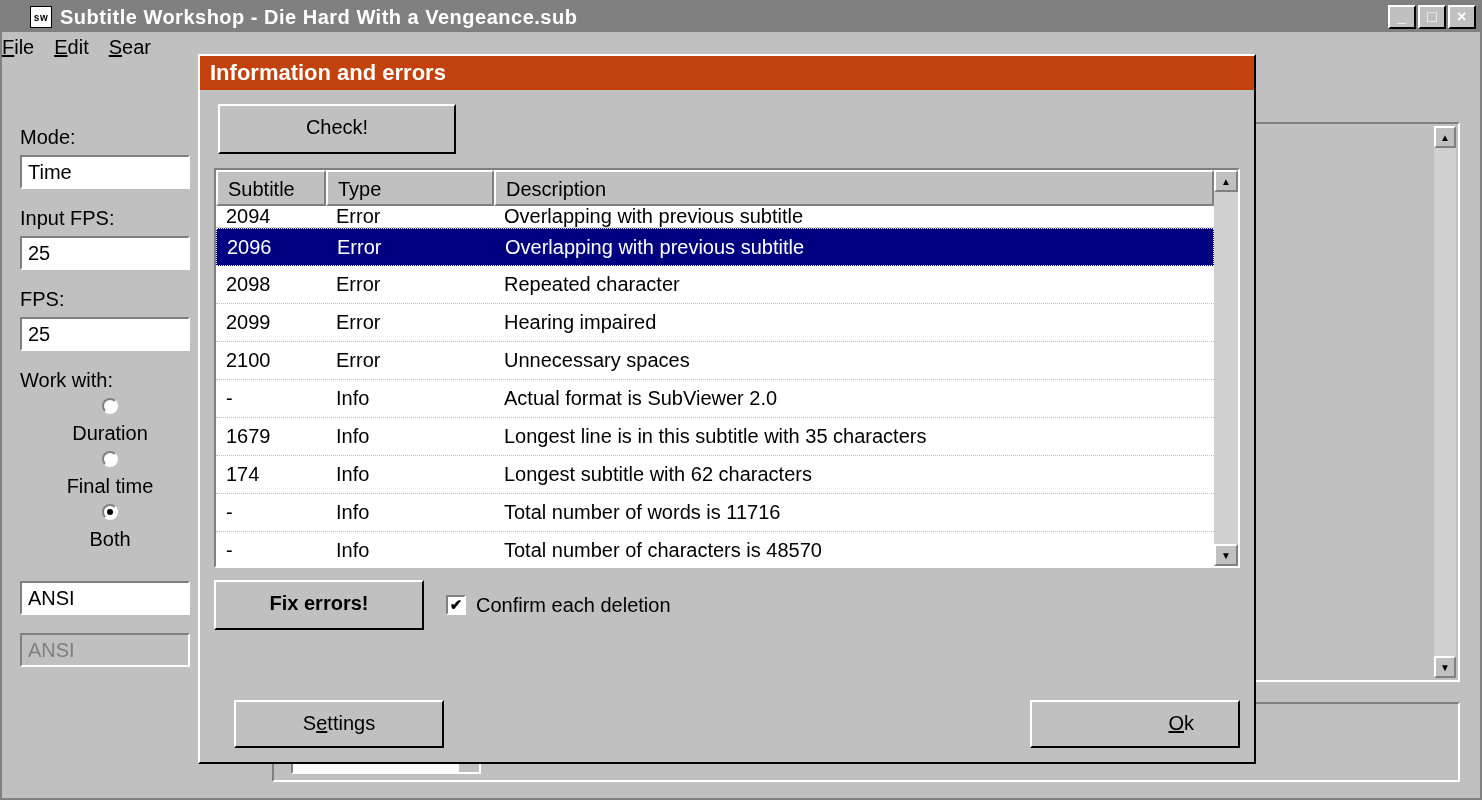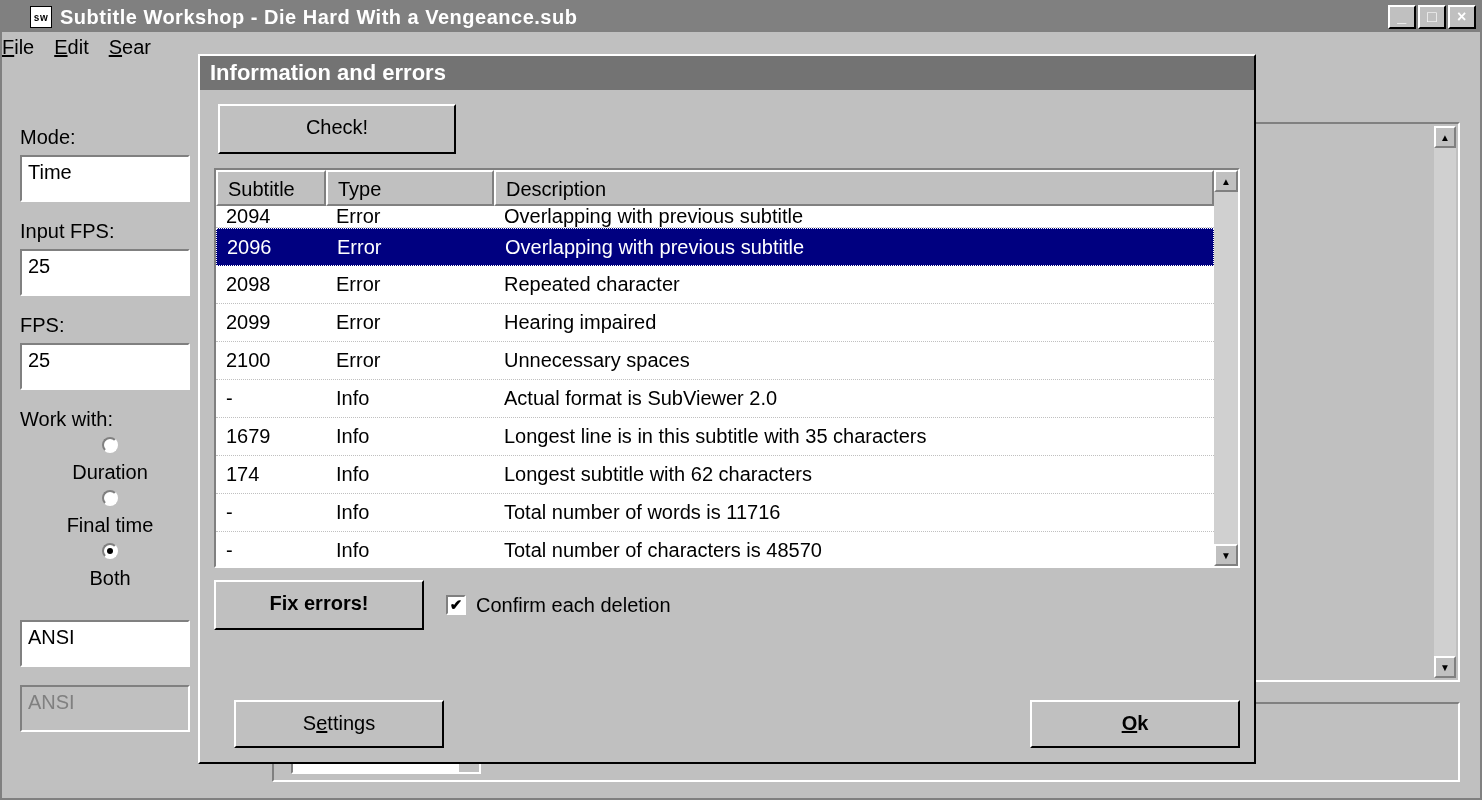--- a/index.html
+++ b/index.html
@@ -12,43 +12,43 @@
 .main-title { flex: 1; font-size: 20px; }
 .win-controls { display: flex; gap: 2px; }
 .win-btn { width: 28px; height: 24px; background: #c0c0c0; border-top: 2px solid #fff; border-left: 2px solid #fff; border-right: 2px solid #000; border-bottom: 2px solid #000; display:flex; align-items:center; justify-content:center; font-weight:bold; font-size:16px; cursor:pointer; }
 
 .menubar { height: 30px; display: flex; align-items: center; padding: 0 0; gap: 20px; font-size: 20px; }
 .menubar span u { text-decoration: underline; }
 
 
 .left-panel { position:absolute; left: 18px; top: 124px; width: 180px; }
 .lbl { font-size: 20px; margin-bottom: 6px; display:block; }
-.field { width: 170px; height: 47px; background:#fff; border-top:2px solid #808080; border-left:2px solid #808080; border-right:2px solid #fff; border-bottom:2px solid #fff; padding:4px 6px; font-size:20px; margin-bottom: 18px; }
+.field { width: 170px; height: 34px; background:#fff; border-top:2px solid #808080; border-left:2px solid #808080; border-right:2px solid #fff; border-bottom:2px solid #fff; padding:4px 6px; font-size:20px; margin-bottom: 18px; }
 .field.disabled { background:#c0c0c0; color:#808080; }
 .radio-group { margin-top: 6px; }
 .radio-item { display:flex; align-items:center; gap:8px; font-size:20px; margin-bottom:6px;flex-direction:column; }
 .radio { width:16px; height:16px; border-radius:50%; background:#fff; border-top:2px solid #808080; border-left:2px solid #808080; border-right:2px solid #fff; border-bottom:2px solid #fff; display:flex; align-items:center; justify-content:center; }
 .radio .dot { width:6px; height:6px; background:#000; border-radius:50%; }
 
 
 .right-frame { position:absolute; left: 210px; top: 120px; right: 20px; height: 560px; border-top:2px solid #808080; border-left:2px solid #808080; border-right:2px solid #fff; border-bottom:2px solid #fff; background:#c0c0c0; }
 .right-scroll { position:absolute; right:2px; top:2px; bottom:2px; width:22px; background:#c0c0c0; display:flex; flex-direction:column; }
 .sb-btn { height:22px; background:#c0c0c0; border-top:2px solid #fff; border-left:2px solid #fff; border-right:2px solid #808080; border-bottom:2px solid #808080; display:flex; align-items:center; justify-content:center; font-size:10px; }
 .sb-track { flex:1; background:#d0d0d0; }
 .bottom-frame { position:absolute; left:270px; top:700px; right:20px; height:80px; border-top:2px solid #808080; border-left:2px solid #808080; border-right:2px solid #fff; border-bottom:2px solid #fff; background:#c0c0c0; }
 .small-dd { position:absolute; left:289px; top:742px; width:190px; height:30px; border-top:2px solid #808080; border-left:2px solid #808080; border-right:2px solid #fff; border-bottom:2px solid #fff; background:#fff; display:flex; }
 .small-dd .dd-btn { margin-left:auto; width:22px; background:#c0c0c0; border-left:2px solid #fff; display:flex; align-items:center; justify-content:center; font-size:10px; }
 
 
 .dialog { position:absolute; left:196px; top:52px; width:1058px; height:710px; background:#c0c0c0; border-top:2px solid #fff; border-left:2px solid #fff; border-right:2px solid #000; border-bottom:2px solid #000; }
-.dlg-title { height:34px; background:#737373; color:#fff; font-size:22px; font-weight:bold; padding:4px 10px; }
+.dlg-title { height:34px; background:#c2410c; color:#fff; font-size:22px; font-weight:bold; padding:4px 10px; }
 .dlg-body { padding: 20px 18px 14px 18px; position:relative; height:calc(100% - 34px); }
 
 .btn { background:#c0c0c0; border-top:2px solid #fff; border-left:2px solid #fff; border-right:2px solid #000; border-bottom:2px solid #000; font-size:20px; padding: 10px 44px; cursor:pointer; display:inline-block; text-align:center; }
-.btn.bold { font-weight:bold; }
+.btn.bold { font-weight:normal;text-align:right; }
 .check-btn { position:absolute; left:18px; top:14px; width:238px; height:50px; }
 
 
 .inner-panel { position:absolute; left:14px; top:78px; right:14px; height:400px; border-top:2px solid #808080; border-left:2px solid #808080; border-right:2px solid #fff; border-bottom:2px solid #fff; background:#c0c0c0; display:flex; }
 .table-wrap { flex:1; background:#ffffff; overflow:hidden; position:relative; }
 .thead { display:flex; height:36px; background:#c0c0c0; position:sticky; top:0; }
 .th { border-top:2px solid #fff; border-left:2px solid #fff; border-right:2px solid #808080; border-bottom:2px solid #808080; padding:6px 10px; font-size:20px; }
 .th.c1 { width:110px; }
 .th.c2 { width:168px; }
 .th.c3 { flex:1; }

